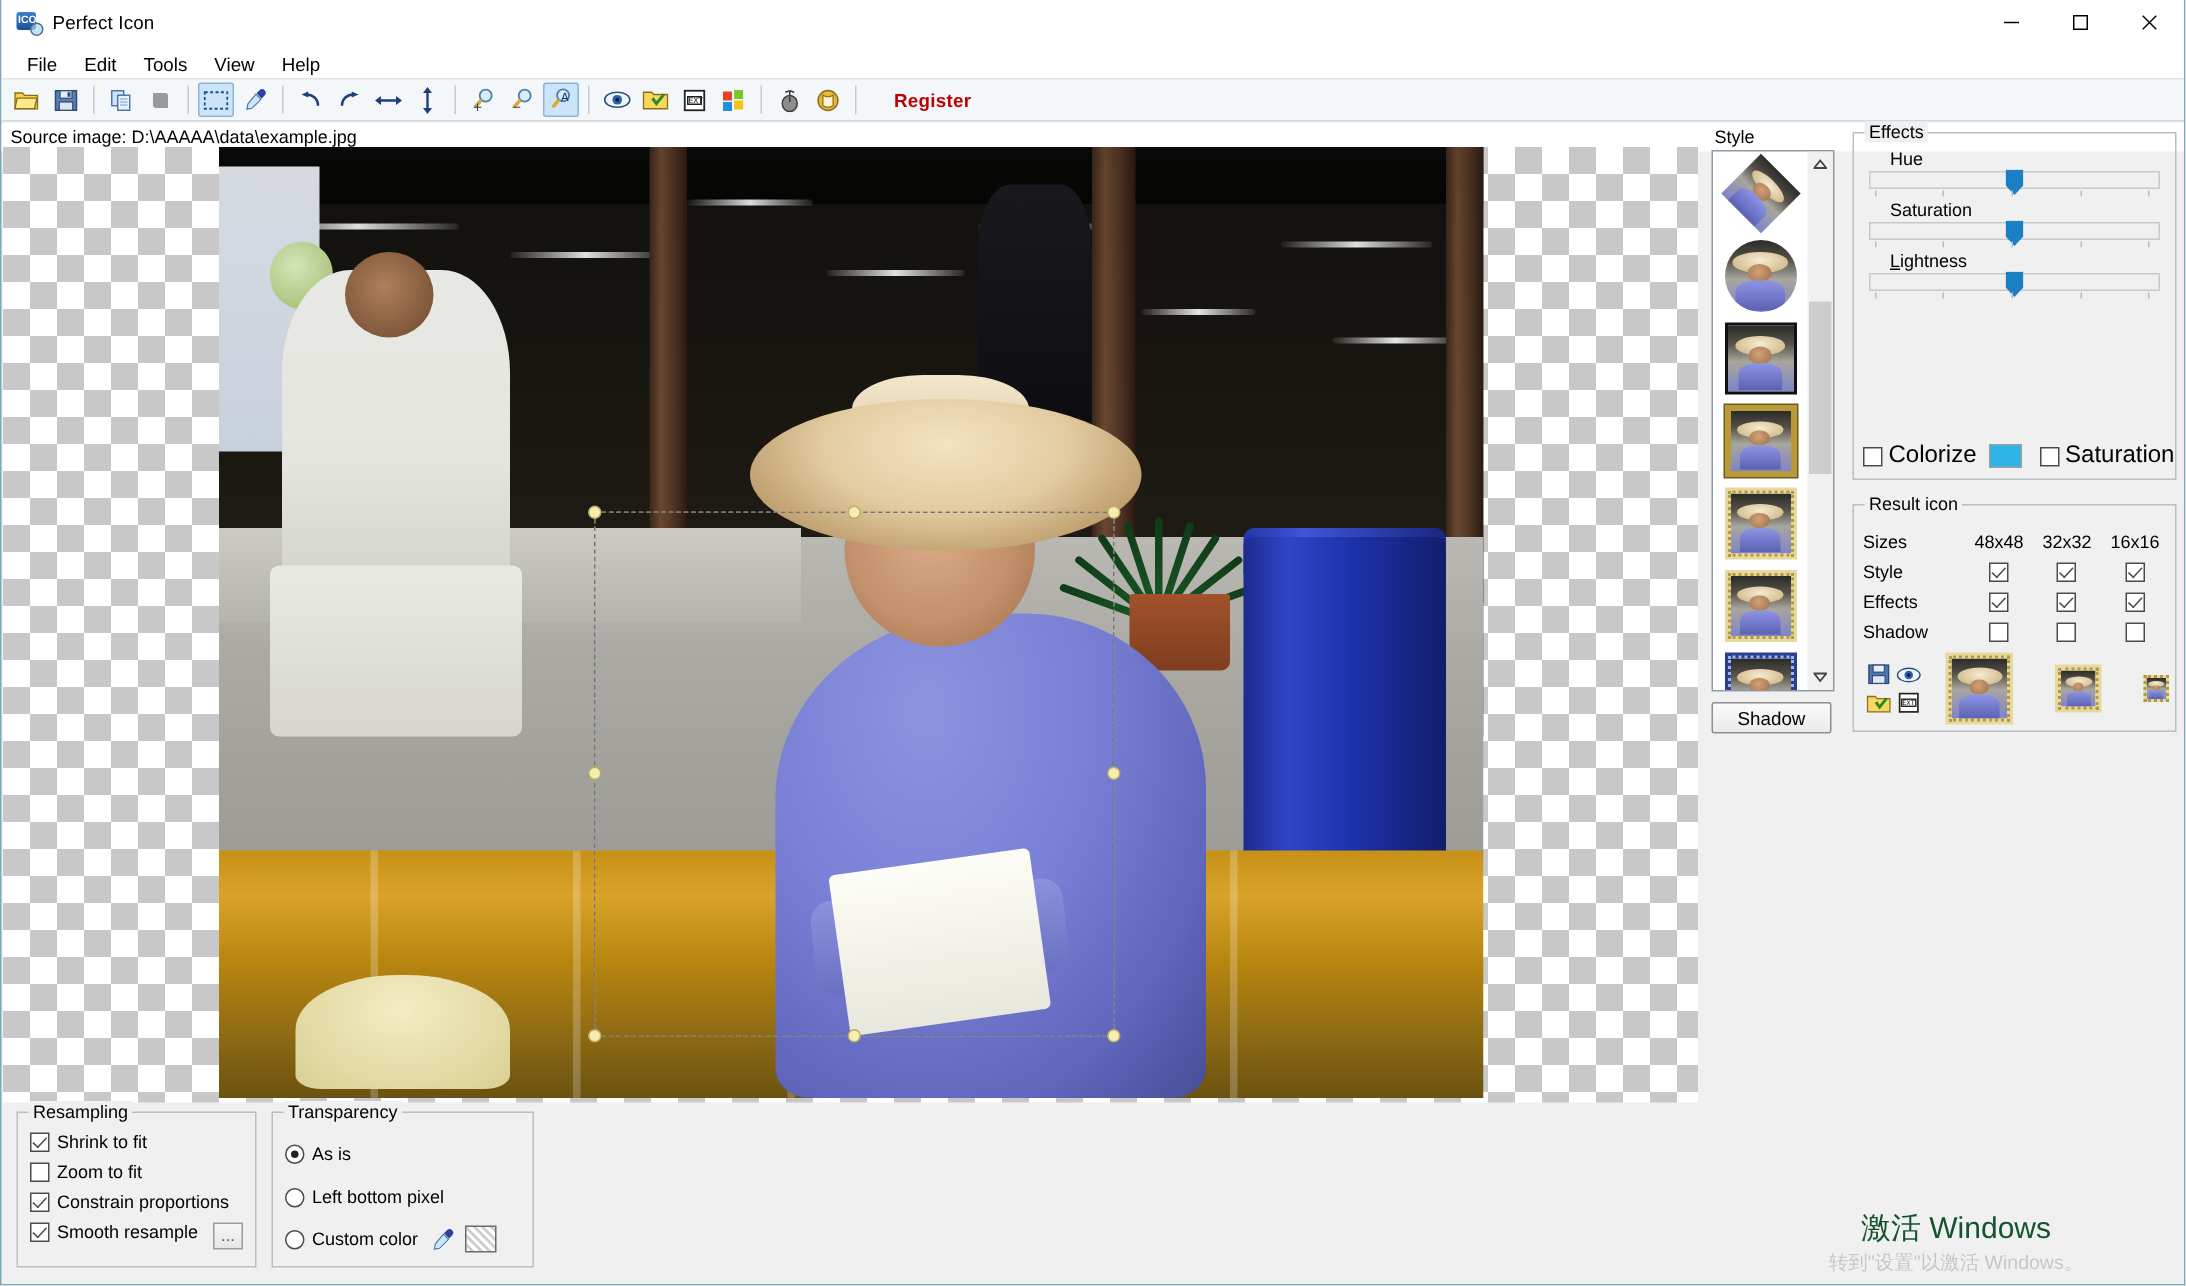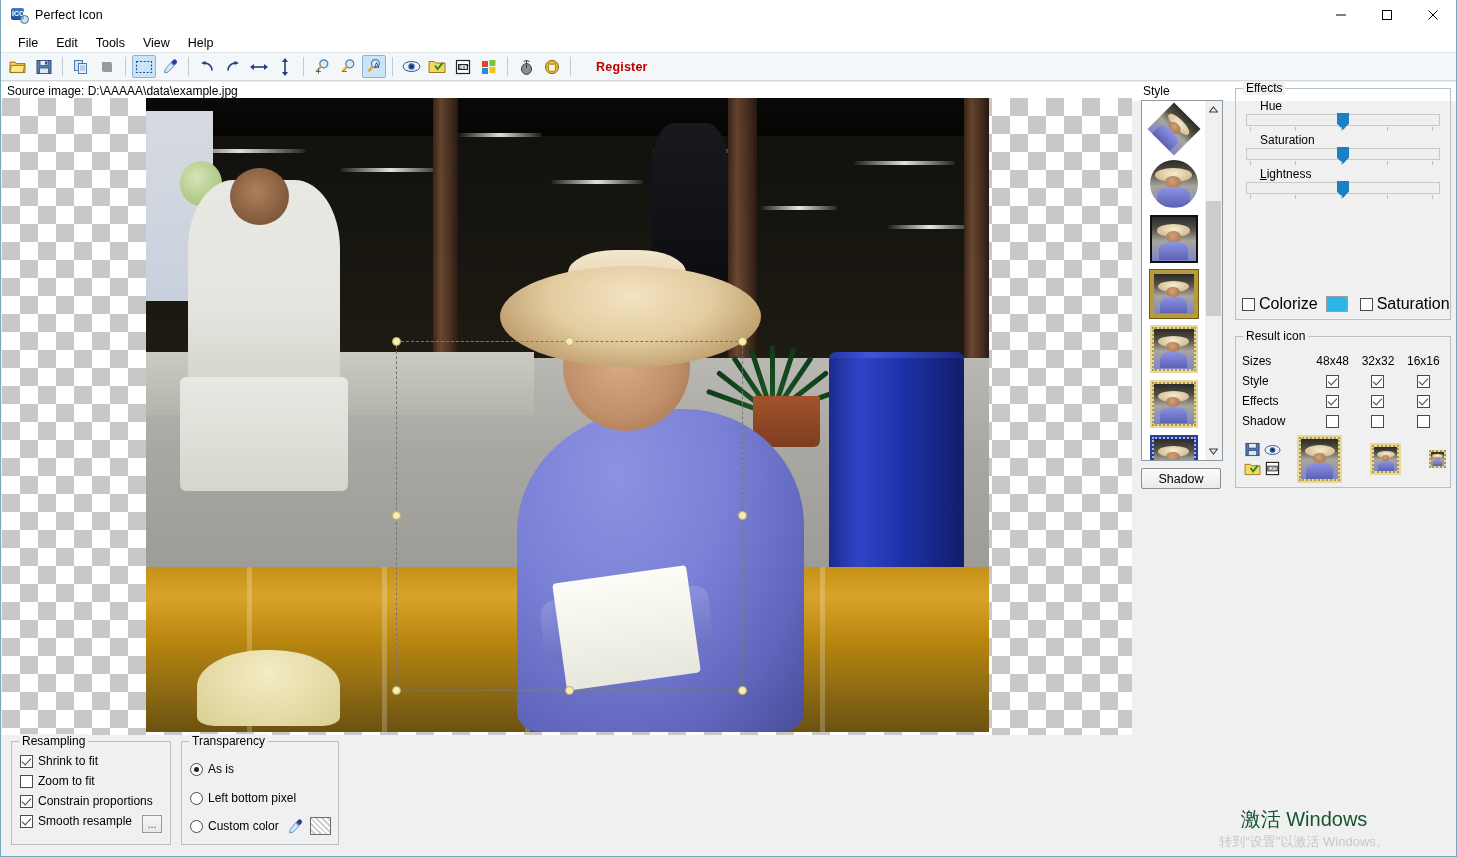--- a/index.html
+++ b/index.html
@@ -400,21 +400,21 @@
     position:absolute;left:32%;top:34%;width:34%;height:26%;
     background:radial-gradient(circle at 45% 40%,#d3a179,#9a6f4b);border-radius:50%;
   }
   .res-prev .t-body{
     position:absolute;left:14%;top:60%;width:72%;height:40%;
     background:linear-gradient(#8e94e4,#5b62b4);border-radius:40% 40% 0 0;
   }
 
   
   #resampling-group{ left:10px;top:741px;width:160px;height:104px; }
-  #transparency-group{ left:180px;top:741px;width:158px;height:104px; }
+  #transparency-group{ left:180px;top:741px;width:175px;height:104px; }
   .opt-row{display:flex;align-items:center;height:20px;margin-left:8px;}
   .opt-label{font-size:12px;margin-left:5px;}
   .radio{
     width:13px;height:13px;border:1px solid #4a4a4a;border-radius:50%;background:#fff;
     position:relative;flex:none;
   }
   .radio.sel:after{
     content:"";position:absolute;left:3px;top:3px;width:5px;height:5px;border-radius:50%;
     background:#222;
   }

